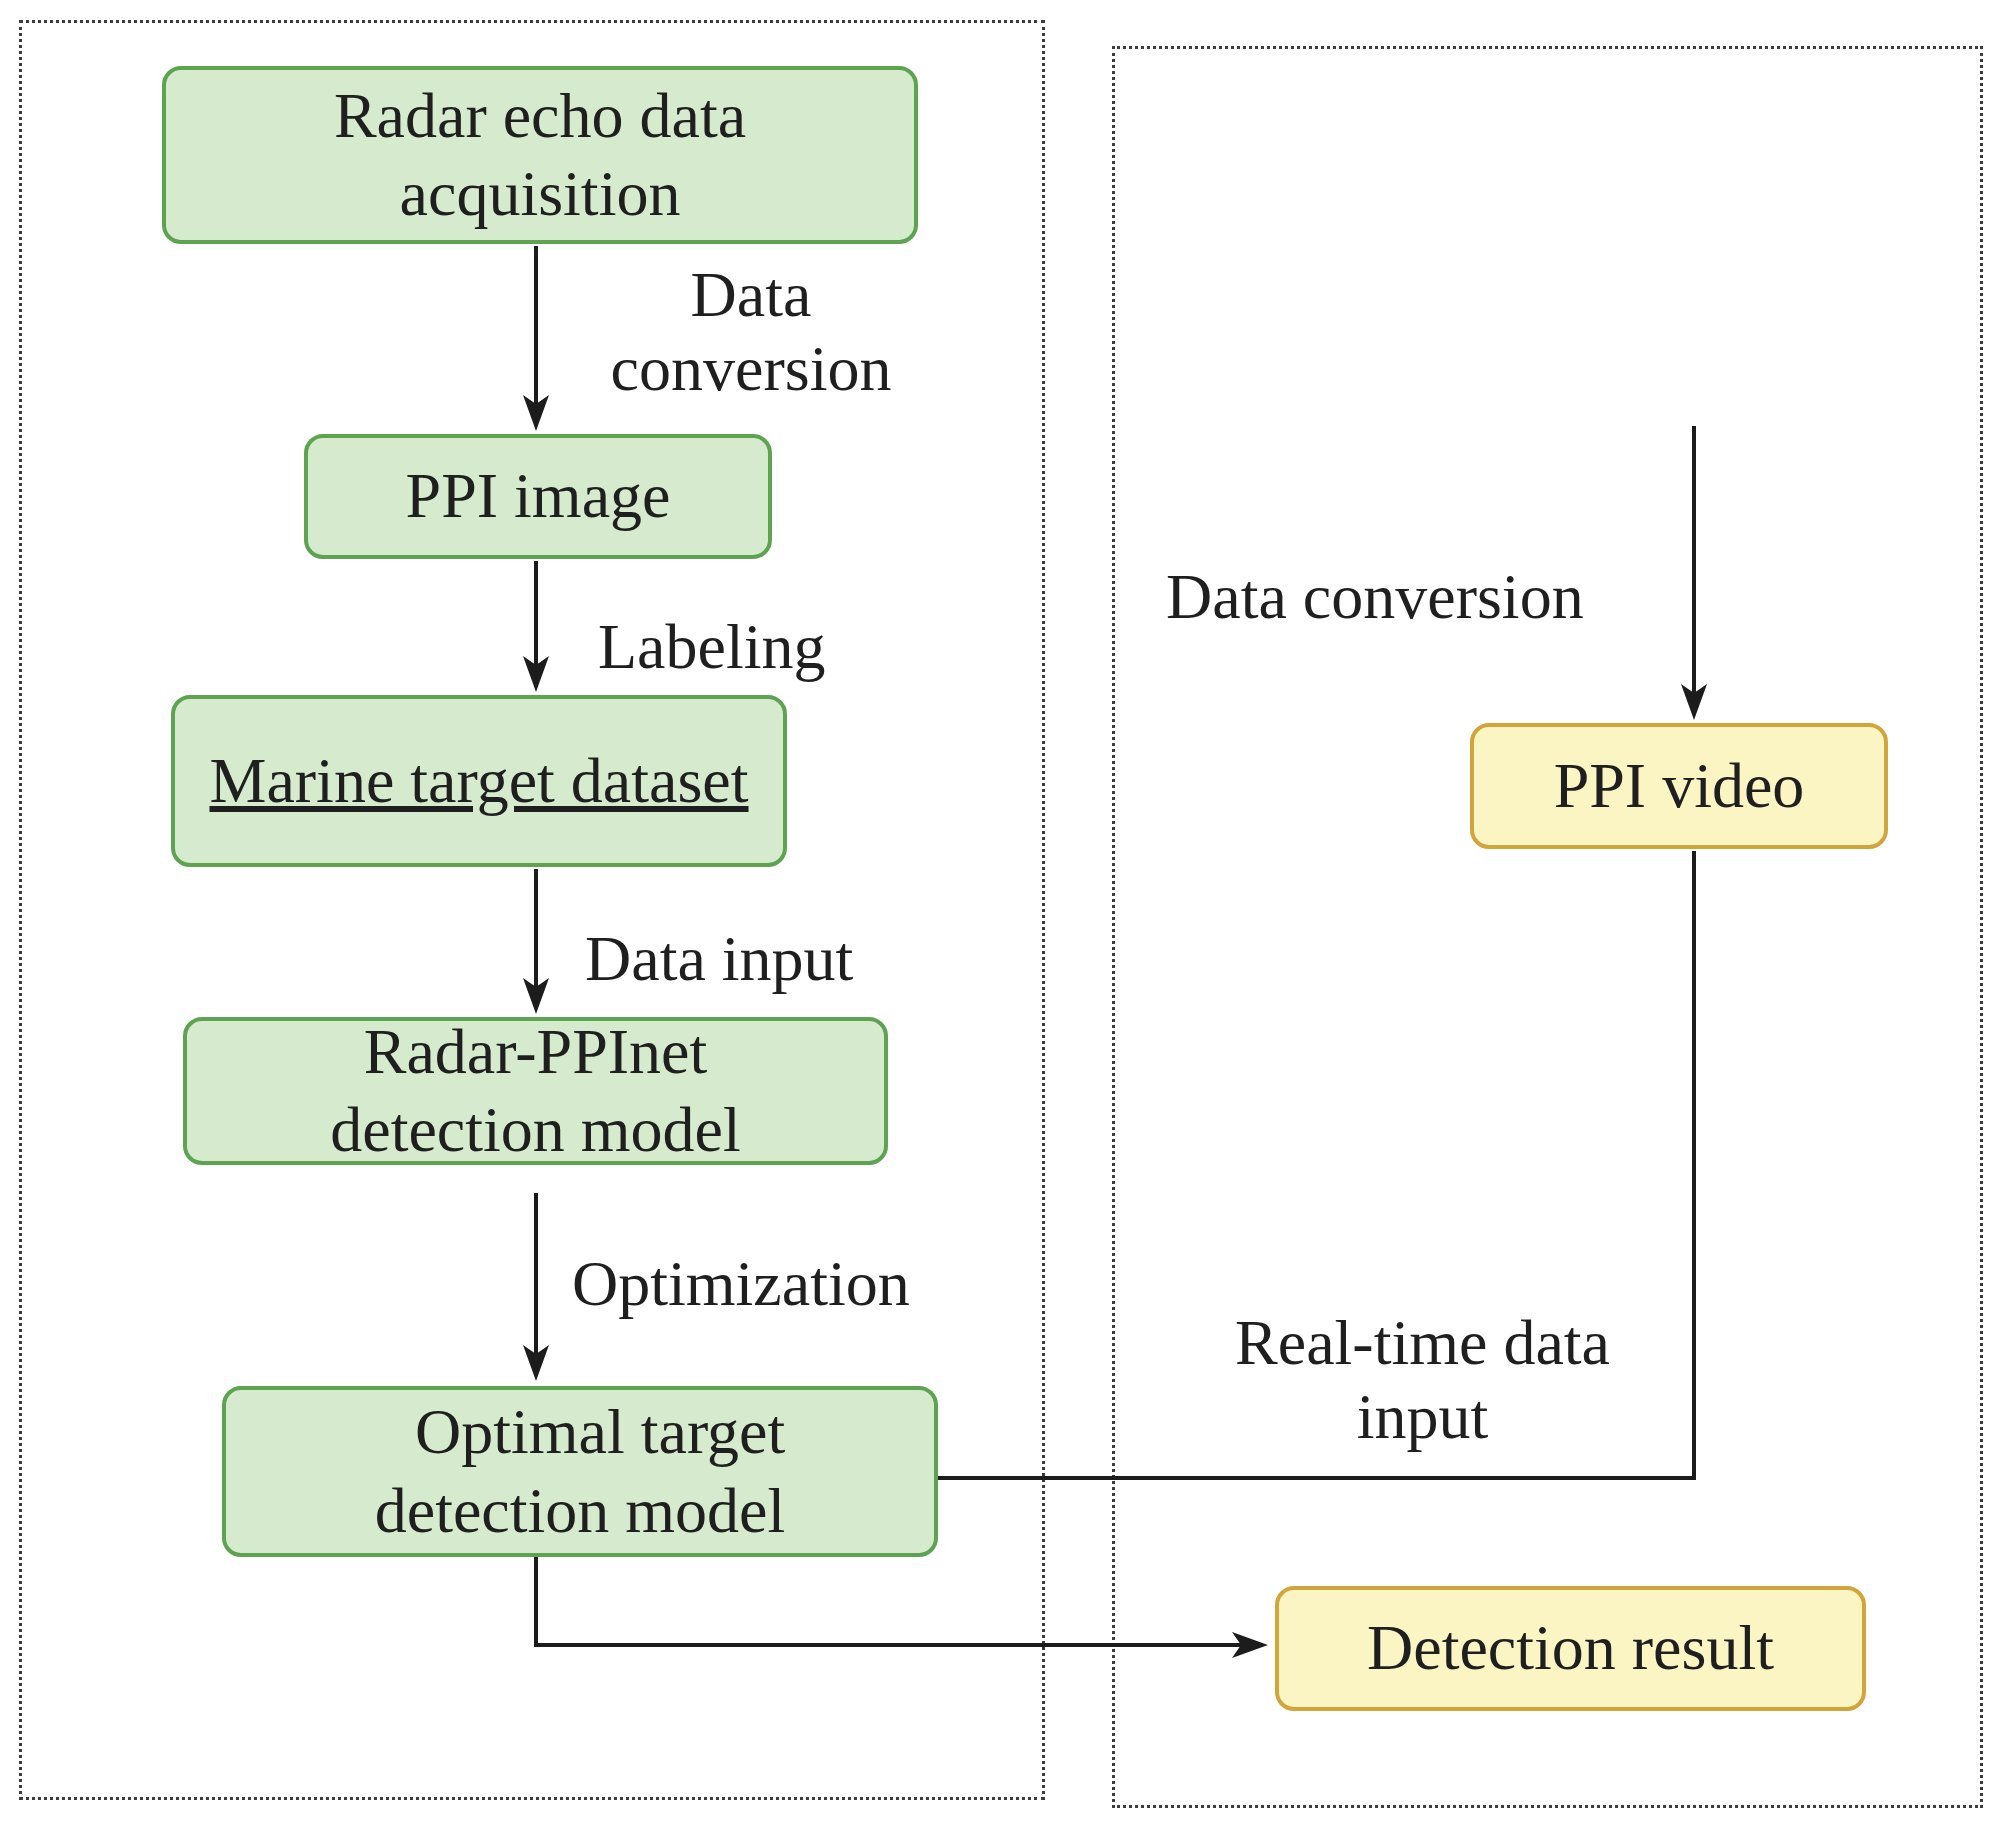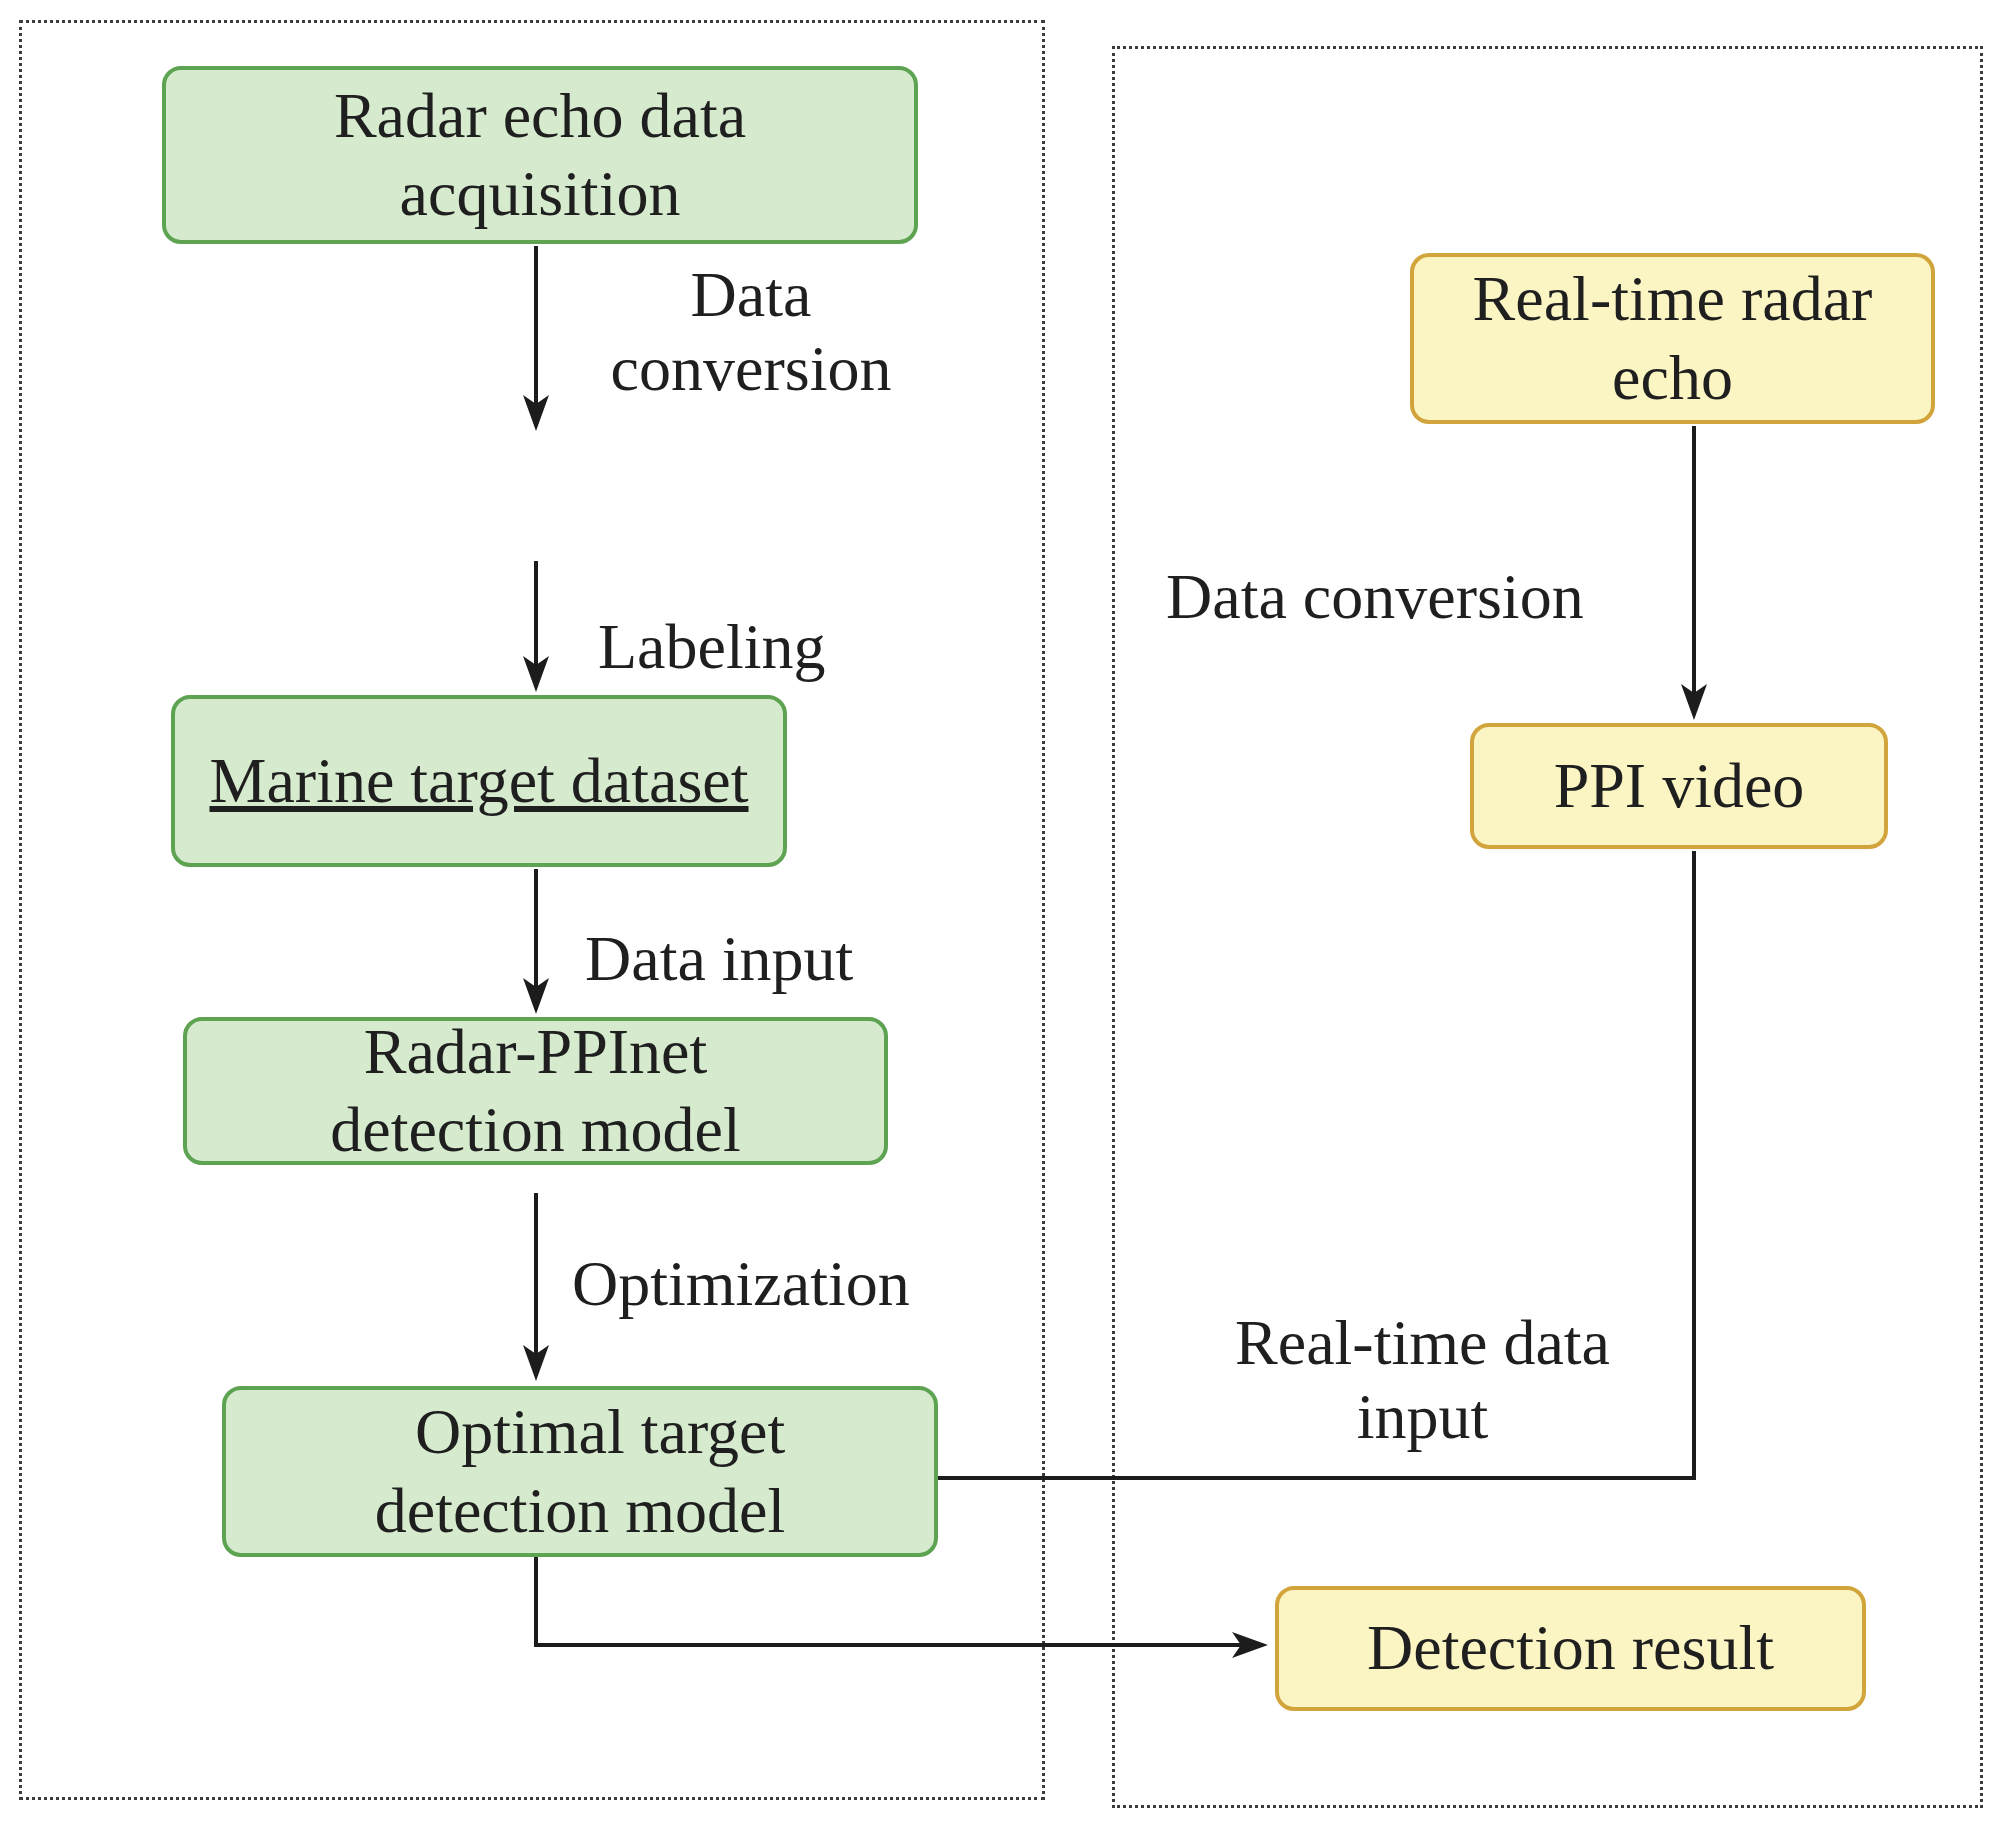--- a/index.html
+++ b/index.html
@@ -99,27 +99,26 @@
     <path class="arrow" d="M1694 426 V715" marker-end="url(#ah)"></path>
     <path class="arrow" d="M1694 851 V1478 H862" marker-end="url(#ah)"></path>
     <path class="arrow" d="M536 1557 V1645 H1263" marker-end="url(#ah)"></path>
   </svg>
 
   <div class="panel left"></div>
   <div class="panel right"></div>
 
   <div class="node green node-radar-echo">Radar echo data
 acquisition</div>
+  <div class="node green node-ppi-image">PPI image</div>
   <div class="node green node-marine-dataset">Marine target dataset</div>
   <div class="node green node-radar-ppinet">Radar-PPInet
 detection model</div>
   <div class="node green node-optimal-model">Optimal target
 detection model</div>
-  <div class="node yellow node-realtime-echo">Real-time radar
-echo</div>
   <div class="node yellow node-ppi-video">PPI video</div>
   <div class="node yellow node-detection-result">Detection result</div>
 
   <div class="edge-label label-labeling">Labeling</div>
   <div class="edge-label centered label-data-conversion-left">Data
 conversion</div>
   <div class="edge-label label-data-input">Data input</div>
   <div class="edge-label label-optimization">Optimization</div>
   <div class="edge-label label-data-conversion-right">Data conversion</div>
   <div class="edge-label centered label-realtime-data-input">Real-time data

